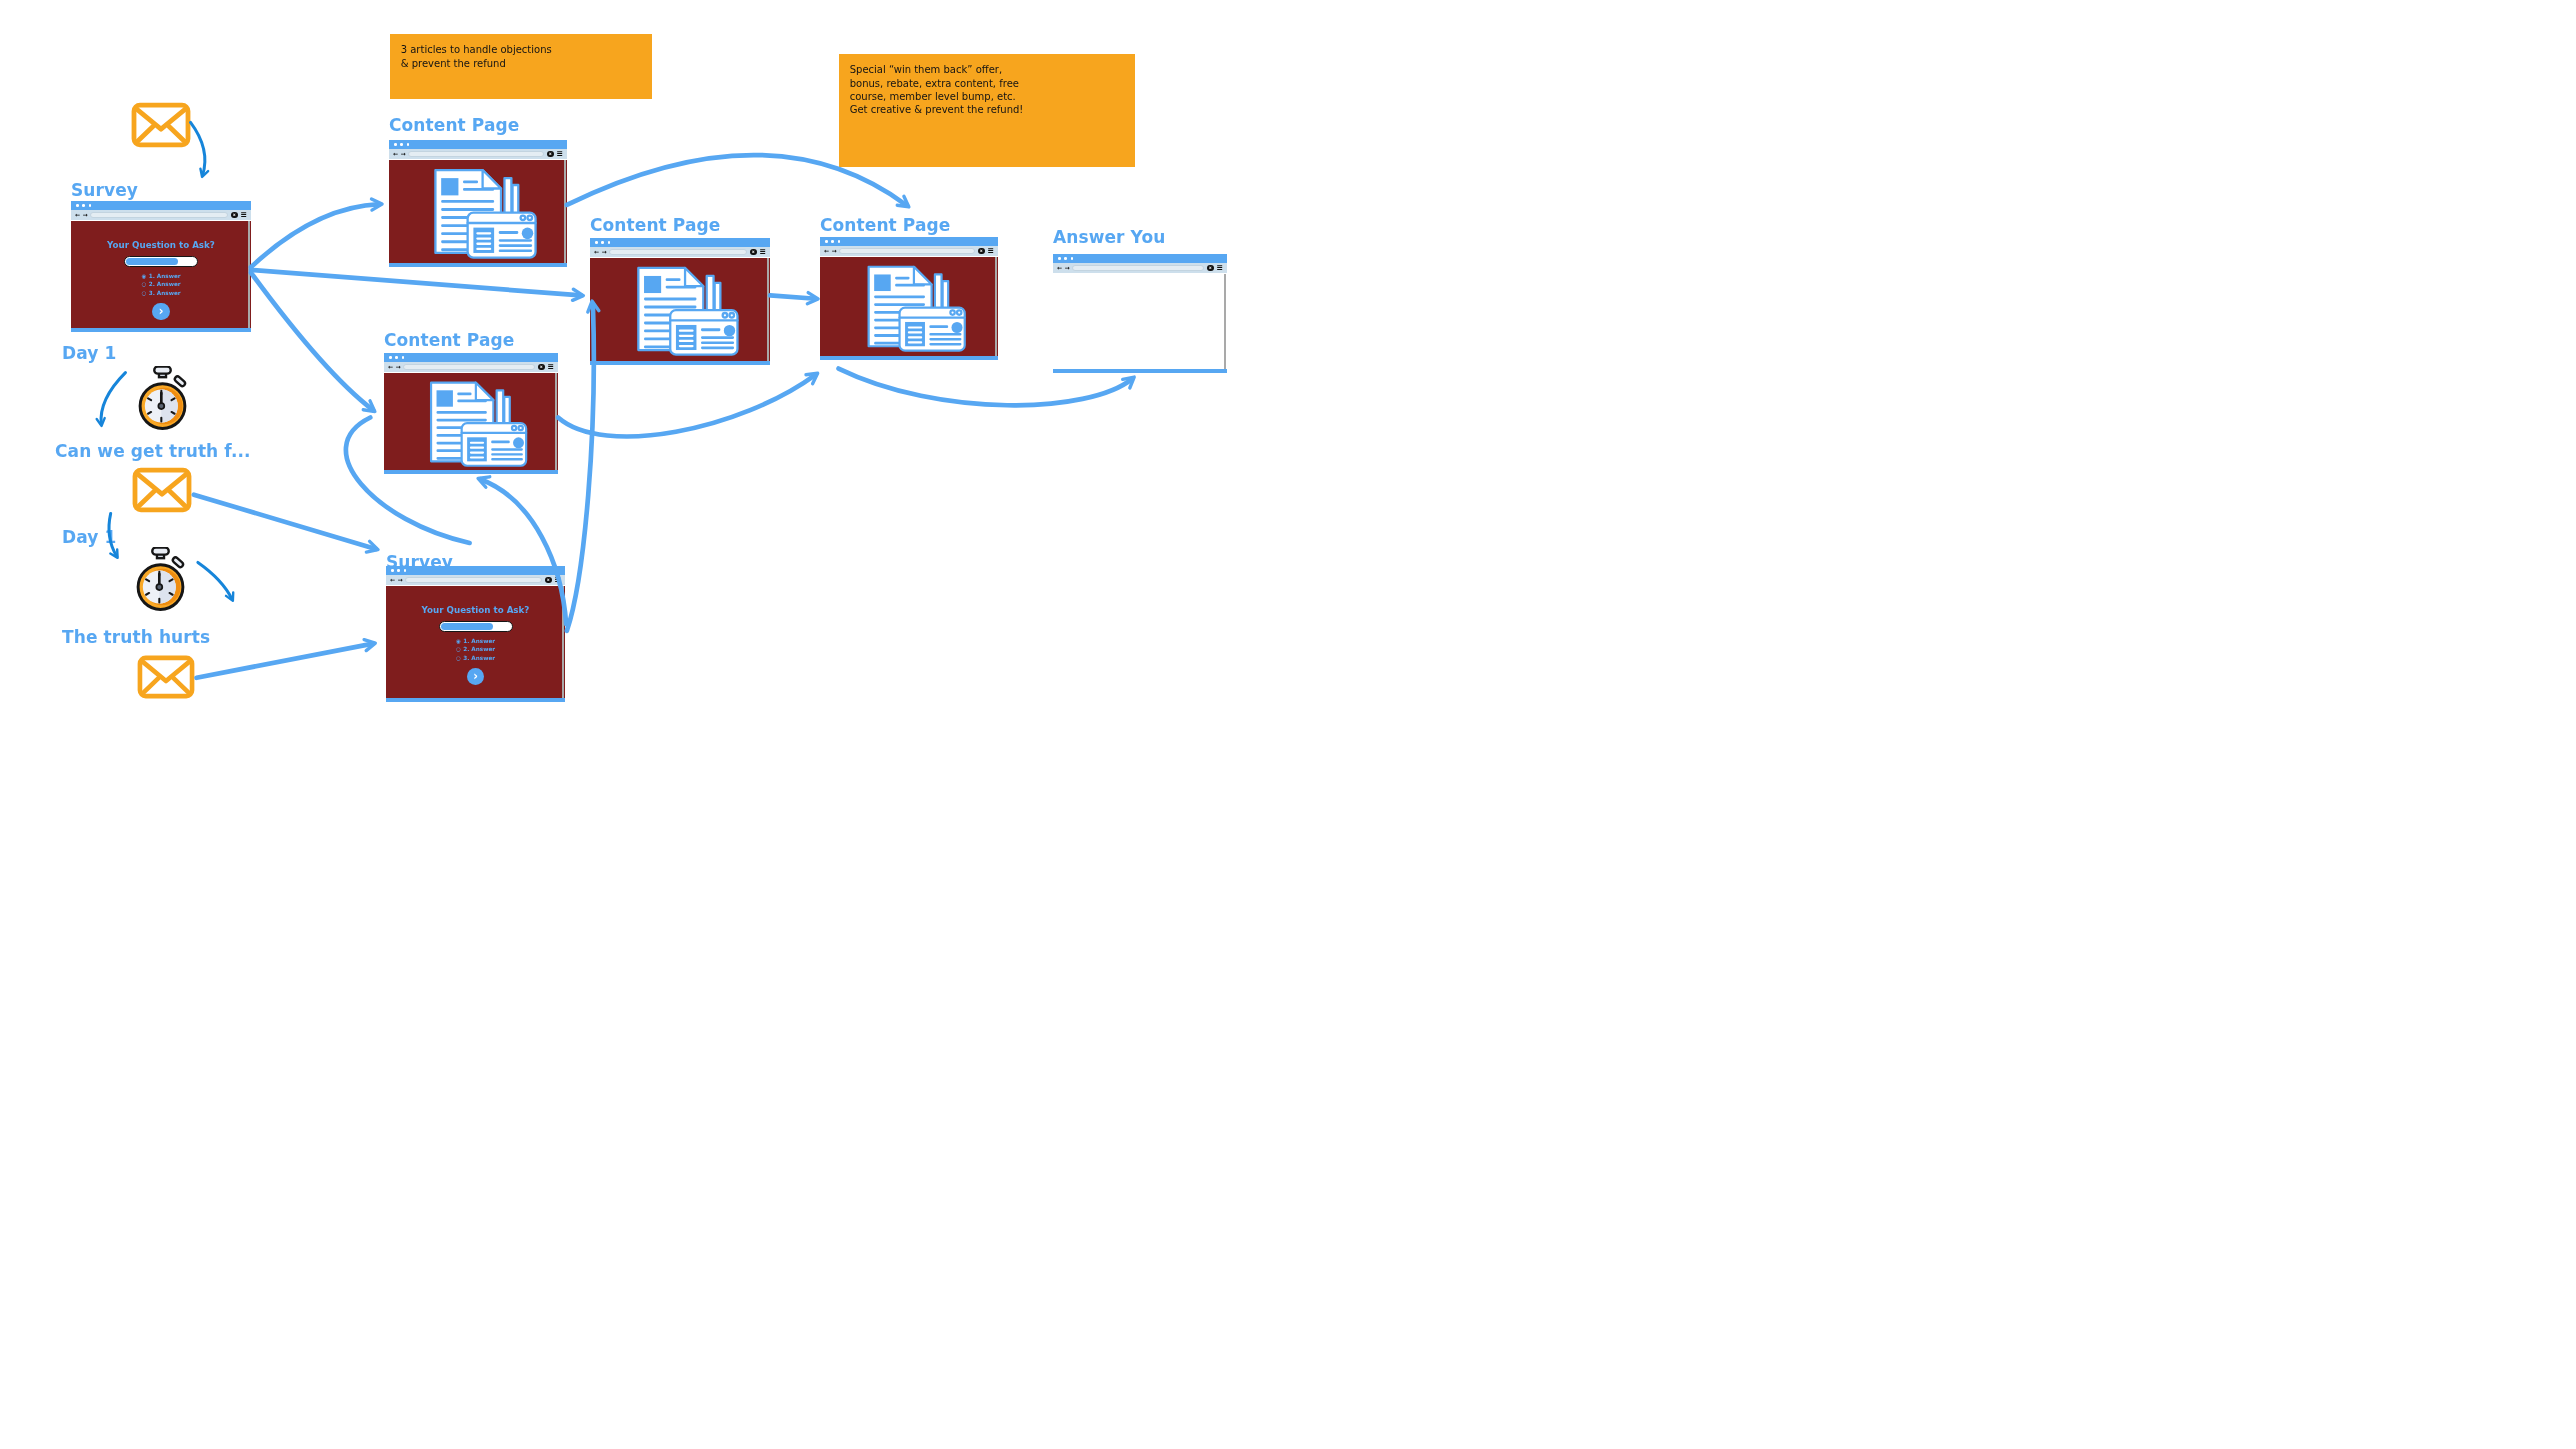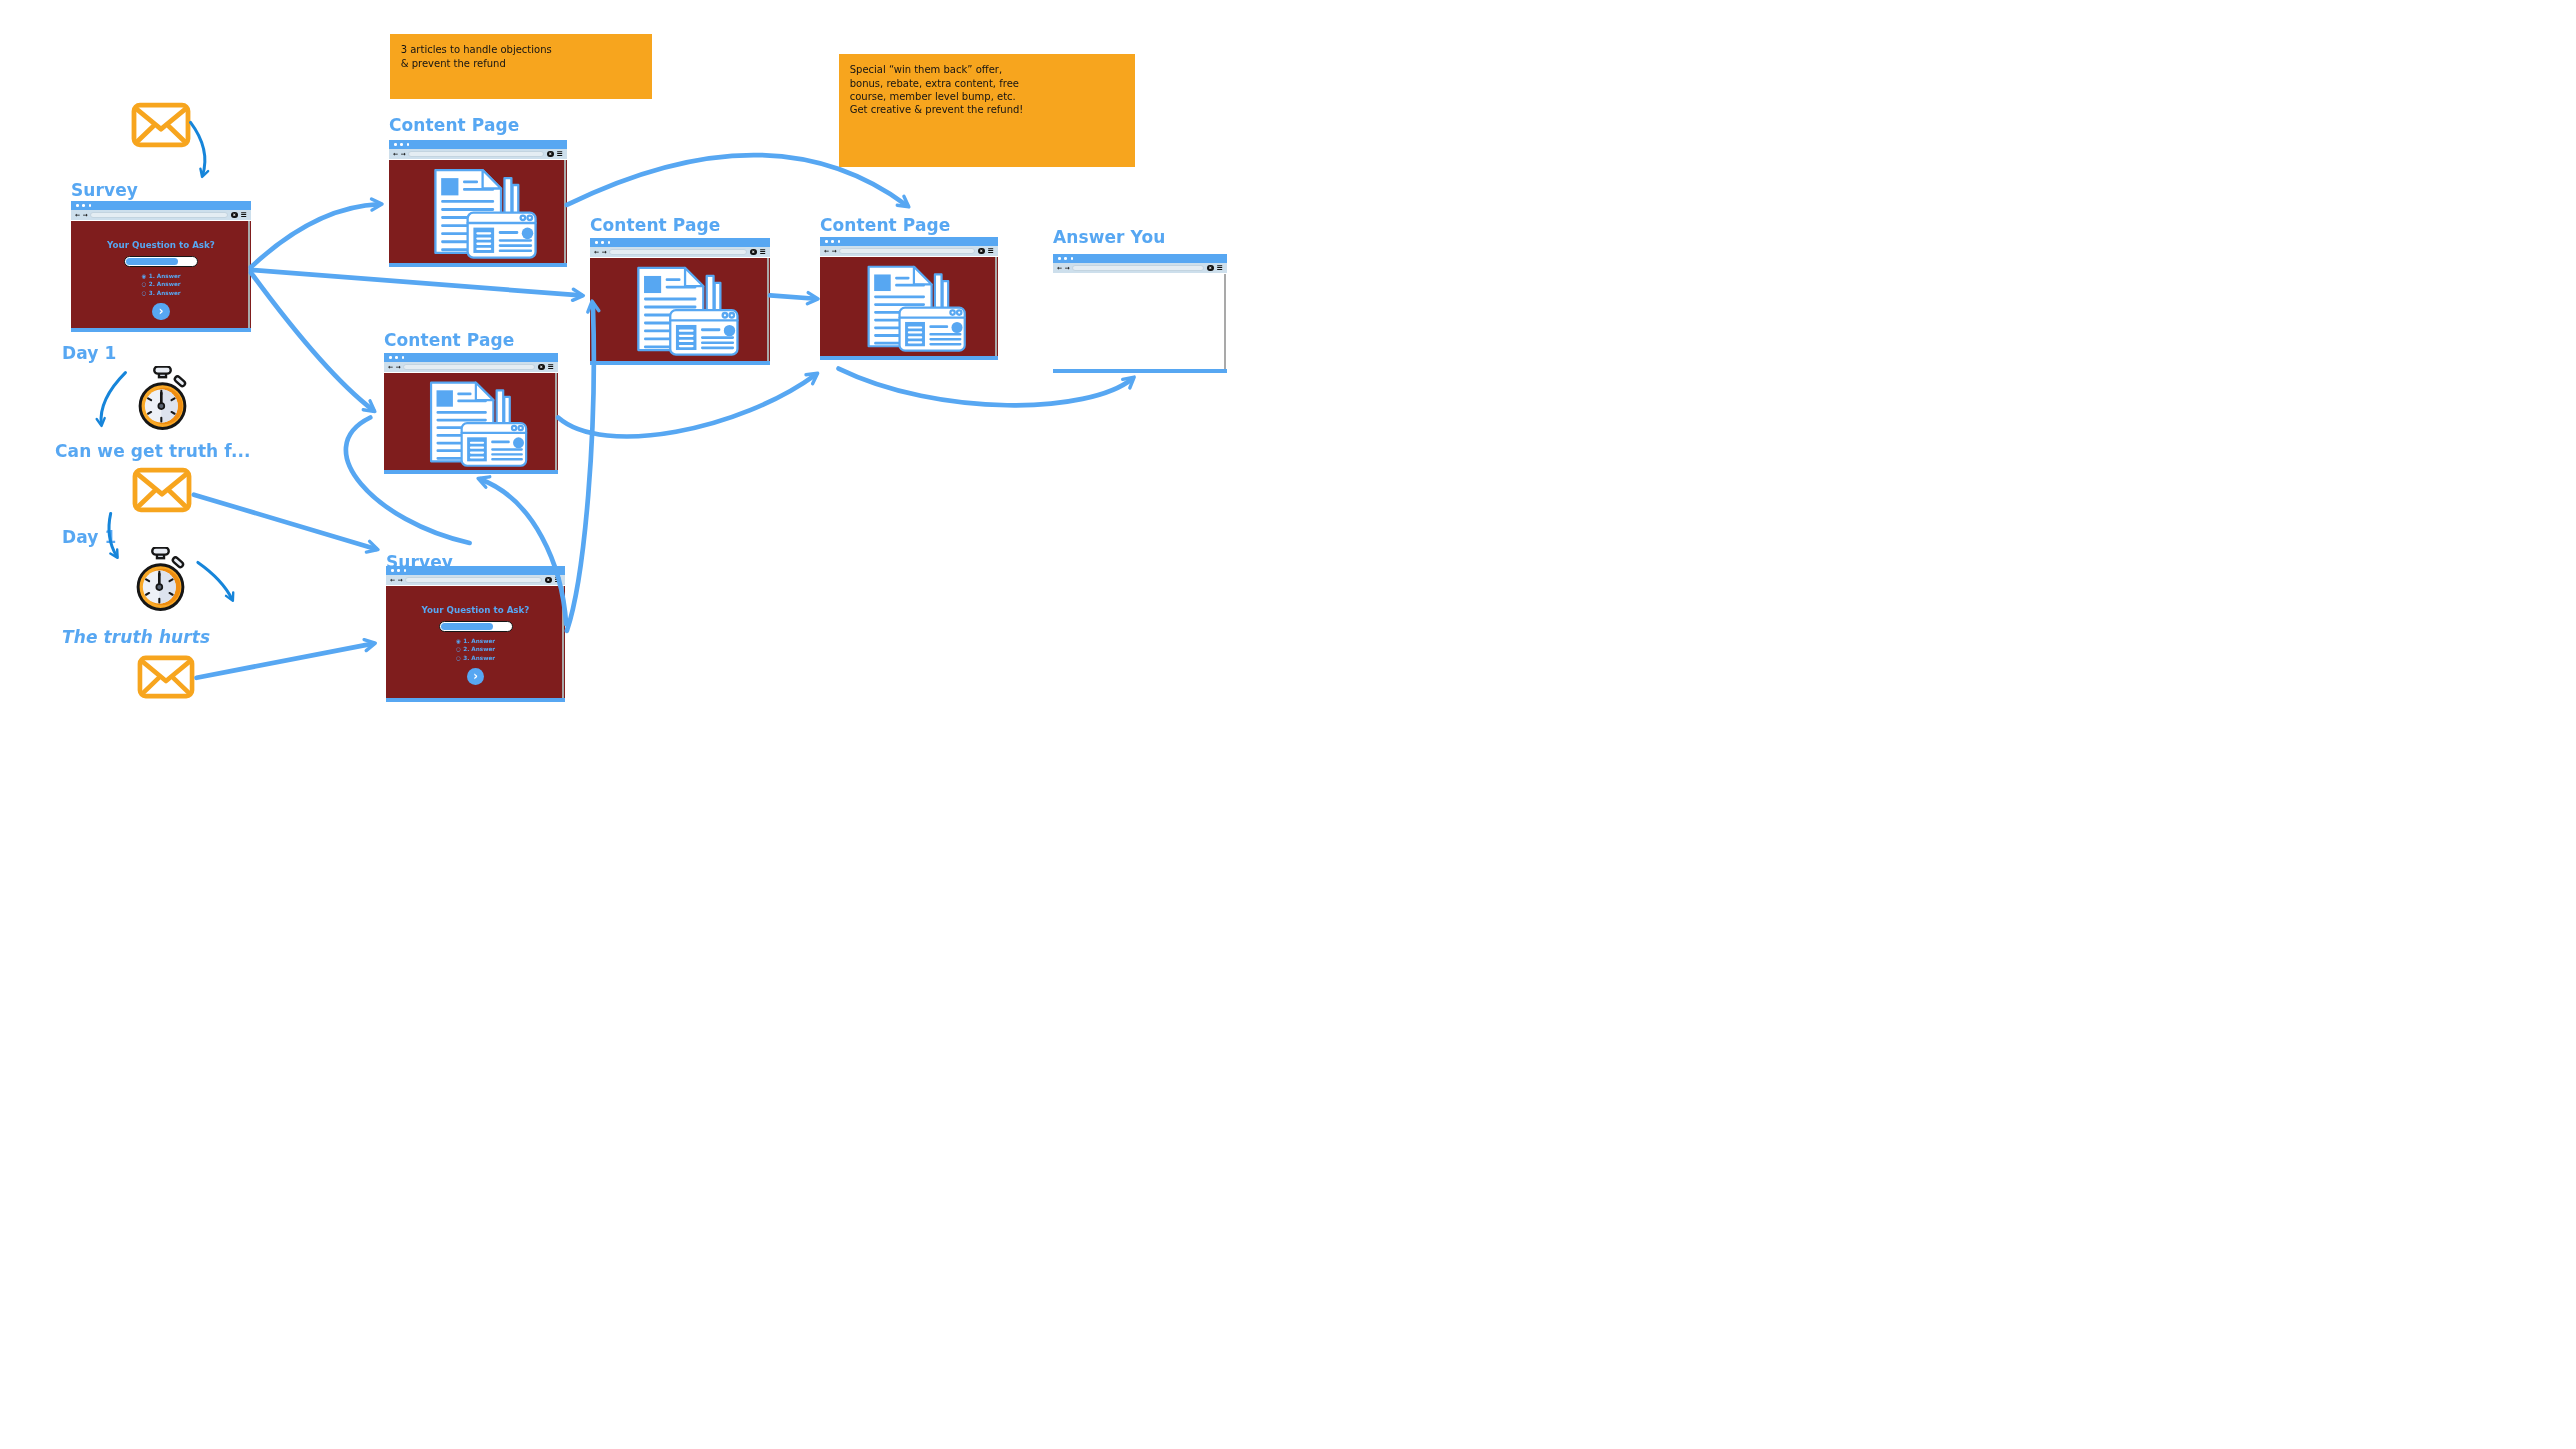--- a/index.html
+++ b/index.html
@@ -62,21 +62,21 @@
   <div>Special “win them back” offer,</div>
   <div>bonus, rebate, extra content, free</div>
   <div>course, member level bump, etc.</div>
   <div>Get creative &amp; prevent the refund!</div>
 </div>
 
 <div class="node-label" style="left:71px;top:180px;width:180px;">Survey</div>
 <div class="node-label" style="left:62px;top:343px;width:201px;">Day 1</div>
 <div class="node-label" style="left:55px;top:441px;width:215px;">Can we get truth f...</div>
 <div class="node-label" style="left:62px;top:527px;width:201px;">Day 1</div>
-<div class="node-label" style="left:62px;top:627px;width:215px;font-style:italic;">The truth hurts</div>
+<div class="node-label" style="left:62px;top:627px;width:215px;">The truth hurts</div>
 
 <div class="node-label" style="left:389px;top:115px;width:178px;">Content Page</div>
 <div class="node-label" style="left:384px;top:330px;width:174px;">Content Page</div>
 <div class="node-label" style="left:386px;top:552px;width:179px;">Survey</div>
 <div class="node-label" style="left:590px;top:215px;width:180px;">Content Page</div>
 <div class="node-label" style="left:820px;top:215px;width:178px;">Content Page</div>
 <div class="node-label" style="left:1053px;top:227px;width:174px;">Answer You</div>
 
 <div class="win" style="left:71px;top:201px;width:180px;height:131px;">
   <div class="win-titlebar">

